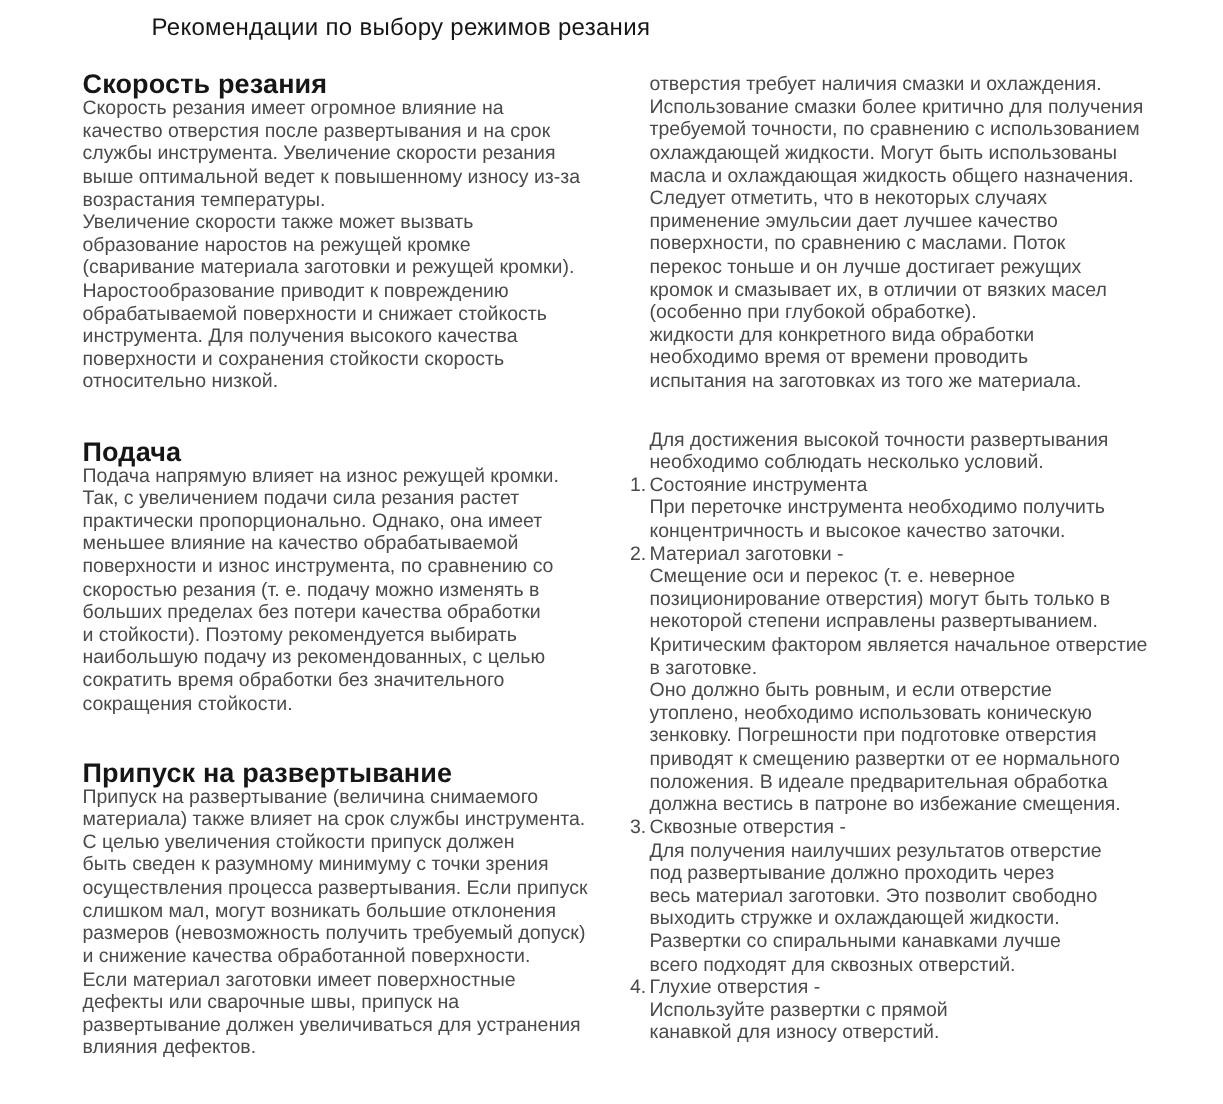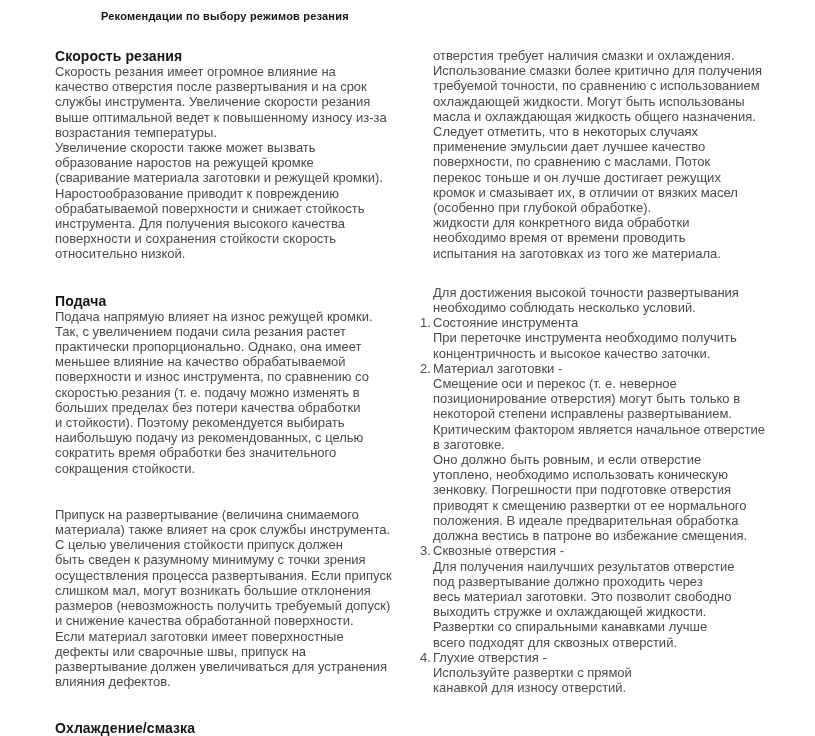--- a/index.html
+++ b/index.html
@@ -8,33 +8,33 @@
     width: 815px; height: 736px;
     position: relative;
     overflow: hidden;
     font-family: "Liberation Sans", sans-serif;
     --heading-color: #161616;
     --body-color: #4a4a4a;
   }
   .page-title {
     position: absolute;
     left: 101px; top: 10px;
-    font-size: 11px;
-    font-weight: bold;
+    font-size: 16px;
+    font-weight: normal;
     color: var(--heading-color);
     letter-spacing: 0.2px;
     white-space: nowrap;
   }
   .col { position: absolute; top: 48px; }
   .col-left  { left: 55px;  width: 368px; }
   .col-right { left: 433px; width: 380px; }
   .section + .section { margin-top: 31px; }
   .col-right .section + .section { margin-top: 24px; }
   .heading {
-    font-size: 14px;
+    font-size: 18px;
     font-weight: bold;
     line-height: 16px;
     color: var(--heading-color);
     letter-spacing: 0.1px;
     white-space: nowrap;
   }
   .line {
     font-size: 13px;
     line-height: 15.2px;
     color: var(--body-color);
@@ -80,20 +80,21 @@
       <div class="line">меньшее влияние на качество обрабатываемой</div>
       <div class="line">поверхности и износ инструмента, по сравнению со</div>
       <div class="line">скоростью резания (т. е. подачу можно изменять в</div>
       <div class="line">больших пределах без потери качества обработки</div>
       <div class="line">и стойкости). Поэтому рекомендуется выбирать</div>
       <div class="line">наибольшую подачу из рекомендованных, с целью</div>
       <div class="line">сократить время обработки без значительного</div>
       <div class="line">сокращения стойкости.</div>
     </section>
     <section class="section">
+      <h2 class="heading">Припуск на развертывание</h2>
       <div class="line">Припуск на развертывание (величина снимаемого</div>
       <div class="line">материала) также влияет на срок службы инструмента.</div>
       <div class="line">С целью увеличения стойкости припуск должен</div>
       <div class="line">быть сведен к разумному минимуму с точки зрения</div>
       <div class="line">осуществления процесса развертывания. Если припуск</div>
       <div class="line">слишком мал, могут возникать большие отклонения</div>
       <div class="line">размеров (невозможность получить требуемый допуск)</div>
       <div class="line">и снижение качества обработанной поверхности.</div>
       <div class="line">Если материал заготовки имеет поверхностные</div>
       <div class="line">дефекты или сварочные швы, припуск на</div>

